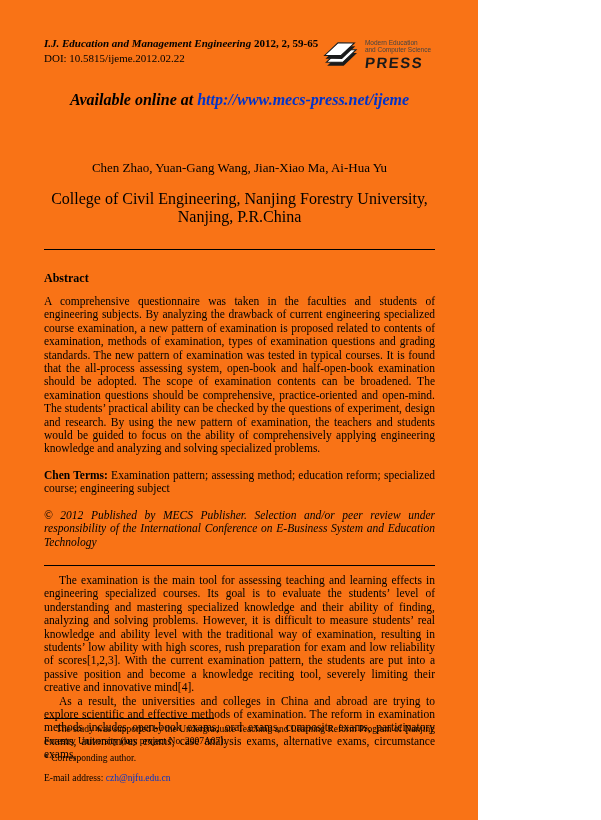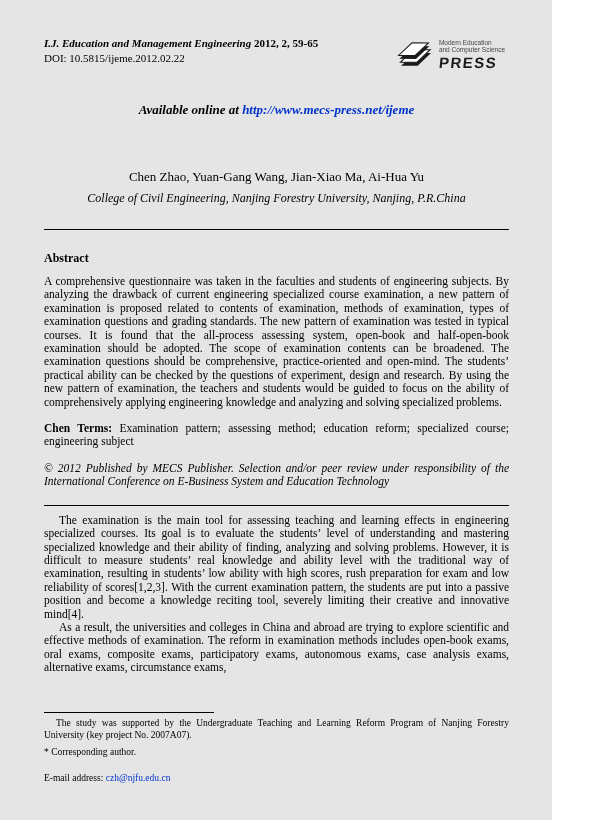--- a/index.html
+++ b/index.html
@@ -2,40 +2,40 @@
 <html><head>
 <meta charset="utf-8">
 <style>
   * { margin:0; padding:0; box-sizing:border-box; }
   html,body { background:#ffffff; }
   body {
     width:601px; height:820px;
     font-family:"Liberation Serif", serif;
     color:#000;
   }
-  .page { position:relative; width:552px; height:820px; background:#e5e5e5; overflow:hidden; }
+  .page { position:relative; width:478px; height:820px; background:#f97316; overflow:hidden; }
   .content { padding:36px 43px 0 44px; }
 
   
   .header-row { display:flex; justify-content:space-between; align-items:flex-start; }
   .header-meta { font-size:11px; line-height:14.5px; }
   .journal-line { font-weight:bold; }
   .journal-title { font-style:italic; }
   .logo { display:flex; align-items:center; gap:3px; margin-top:0; margin-right:4px; }
   .logo-text { display:flex; flex-direction:column; line-height:1.1; }
   .logo-small { font-family:"Liberation Sans", sans-serif; font-size:6.5px; color:#444; white-space:nowrap; }
   .logo-press { font-family:"Liberation Sans", sans-serif; font-weight:bold; font-size:15px; letter-spacing:1.5px; color:#1a1a1a; margin-top:2px; transform:skewX(-6deg); }
 
-  .available { text-align:center; font-size:13px; font-weight:bold; font-style:italic; margin-top:28px; }
+  .available { text-align:center; font-size:16px; font-weight:bold; font-style:italic; margin-top:17px; }
   .link { color:#0033cc; text-decoration:none; cursor:pointer; }
 
   
   .title { text-align:center; font-size:17px; font-weight:bold; line-height:23px; margin-top:46px; padding:0 8px; }
   .authors { text-align:center; font-size:13px; margin-top:51px; }
-  .affiliation { text-align:center; font-size:12px; font-style:italic; margin-top:6px; }
+  .affiliation { text-align:center; font-size:16px; margin-top:14px; }
 
   .rule { border-top:1px solid #000; height:0; }
   .rule-top { margin-top:23px; }
   .rule-mid { margin-top:16px; }
 
   
   .section-heading { font-size:12px; font-weight:bold; margin-top:21px; }
   .body-text { font-size:11.5px; line-height:13.4px; text-align:justify; }
   .abstract-body { margin-top:9px; }
   .index-terms { margin-top:13px; }
@@ -44,21 +44,21 @@
   
   .intro-heading { font-size:12px; font-weight:bold; margin-top:31px; }
   .intro-para { margin-top:8px; text-indent:15px; }
   .intro-para + .intro-para { margin-top:0; }
 
   
   .footnote { position:absolute; left:44px; right:43px; bottom:36px; font-size:9.5px; line-height:12px; }
   .footnote-rule { width:170px; border-top:1px solid #000; margin-bottom:4px; }
   .footnote-support { text-indent:12px; text-align:justify; }
   .footnote-corresponding { margin-top:5px; }
-  .footnote-email { margin-top:14px; }
+  .footnote-email { margin-top:8px; }
 </style>
 </head>
 <body>
 
 <div class="page">
   <div class="content">
 
     <div class="header-row">
       <div class="header-meta">
         <div class="journal-line"><span class="journal-title">I.J. Education and Management Engineering</span><span> 2012, 2, 59-65</span></div>

